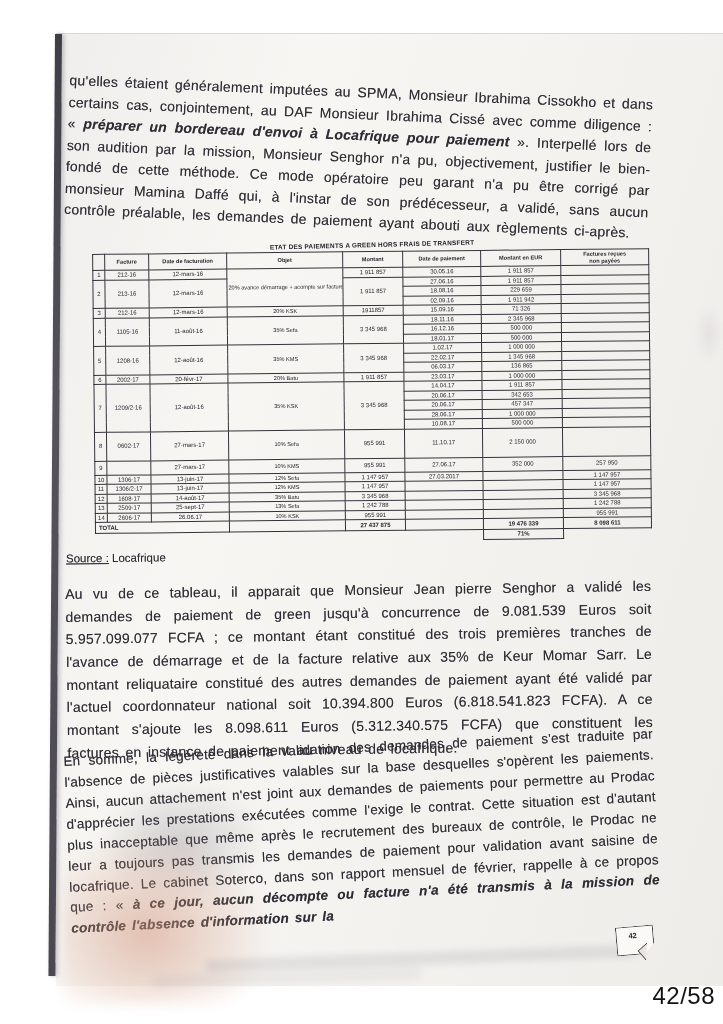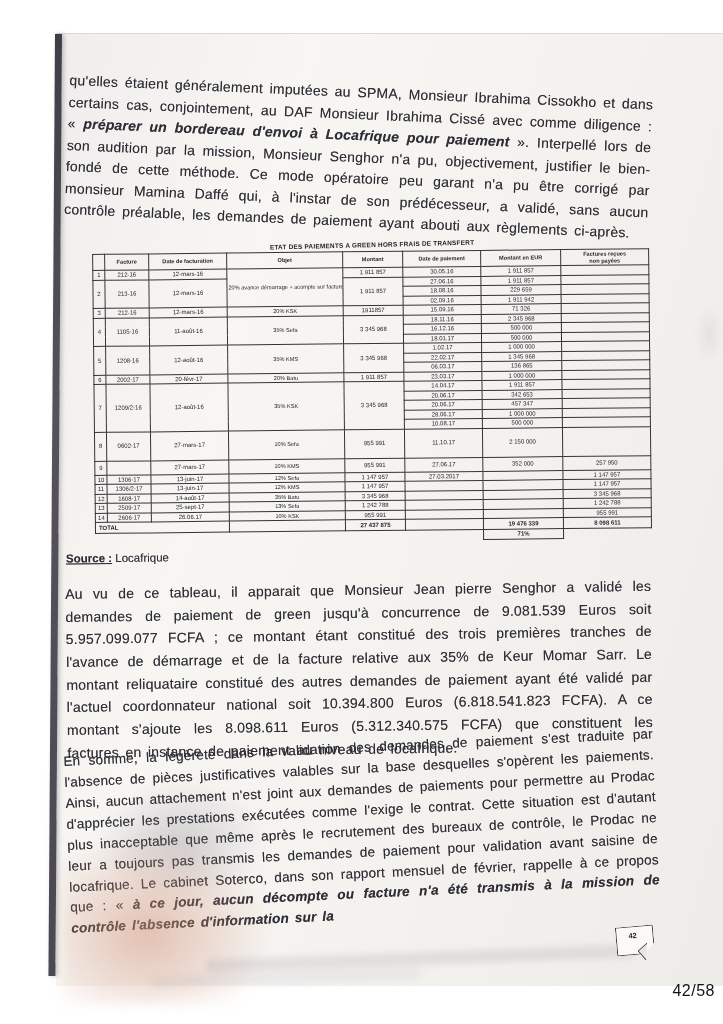--- a/index.html
+++ b/index.html
@@ -19,21 +19,21 @@
   .p1{left:14px;top:36px;width:584px;font-size:14px;line-height:1.54;
       letter-spacing:.2px;word-spacing:2.5px;transform:rotate(2.4deg);transform-origin:left top;}
   .p2{left:9px;top:549px;width:586px;font-size:14px;line-height:1.62;
       letter-spacing:.2px;word-spacing:2.5px;transform:rotate(-.8deg);transform-origin:left top;}
   .p3{left:7px;top:718px;width:590px;font-size:13.5px;line-height:1.55;
       letter-spacing:.2px;word-spacing:2px;transform:rotate(-2.7deg);transform-origin:left top;}
   .it{font-style:italic;font-weight:700;}
   
   .source{position:absolute;left:10px;top:518px;font-size:11.5px;transform:rotate(-.6deg);
           text-shadow:0 0 .5px rgba(46,45,53,.5);}
-  .src-label{font-weight:700;text-decoration:underline;}
+  .src-label{font-weight:400;text-decoration:underline;}
   
   .table-wrap{position:absolute;left:36px;top:210px;width:560px;transform:rotate(-.6deg);
               transform-origin:left top;}
   .tbl-title{text-align:center;font-size:6.4px;font-weight:700;letter-spacing:.25px;
              margin-bottom:3px;transform:rotate(-.8deg);color:#232229;}
   table.pay{border-collapse:collapse;table-layout:fixed;width:556px;
             font-size:6px;line-height:8.5px;color:#1f1e26;}
   table.pay td,table.pay th{border:1px solid #35333a;padding:0 1px;text-align:center;
             overflow:hidden;white-space:nowrap;}
   table.pay th{font-size:5.6px;font-weight:700;line-height:6.5px;white-space:pre-line;height:15px;}
@@ -63,21 +63,21 @@
                background:radial-gradient(ellipse,rgba(110,108,118,.28),rgba(110,108,118,0) 70%);
                filter:blur(8px);}
   .ghost1{position:absolute;left:150px;top:918px;width:430px;height:13px;background:#8d8b93;
           opacity:.18;filter:blur(3px);transform:rotate(-2deg);border-radius:4px;}
   .ghost2{position:absolute;left:95px;top:938px;width:270px;height:11px;background:#8d8b93;
           opacity:.12;filter:blur(4px);transform:rotate(-2deg);border-radius:4px;}
   .speck{position:absolute;left:640px;top:270px;width:26px;height:60px;
          background:radial-gradient(ellipse,rgba(140,138,146,.14),rgba(140,138,146,0) 70%);
          filter:blur(3px);}
   
-  .footer-num{position:absolute;right:8px;top:982px;font-size:16px;letter-spacing:.5px;
+  .footer-num{position:absolute;right:8px;top:982px;font-size:24px;letter-spacing:.5px;
               color:#131313;}
 </style>
 </head>
 <body>
 
 <div id="canvas">
   <div class="page">
     <div class="edge"></div>
 
     <div class="para p1"><span>qu'elles étaient généralement imputées au SPMA, Monsieur Ibrahima Cissokho et dans certains cas, conjointement, au DAF Monsieur Ibrahima Cissé avec comme diligence : « </span><span class="it">préparer un bordereau d'envoi à Locafrique pour paiement</span><span> ». Interpellé lors de son audition par la mission, Monsieur Senghor n'a pu, objectivement, justifier le bien-fondé de cette méthode. Ce mode opératoire peu garant n'a pu être corrigé par monsieur Mamina Daffé qui, à l'instar de son prédécesseur, a validé, sans aucun contrôle préalable, les demandes de paiement ayant abouti aux règlements ci-après.</span></div>

